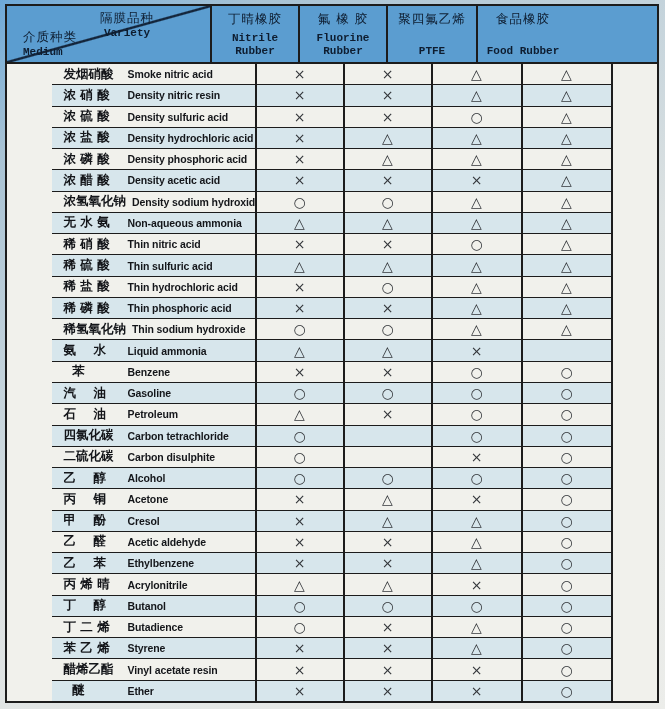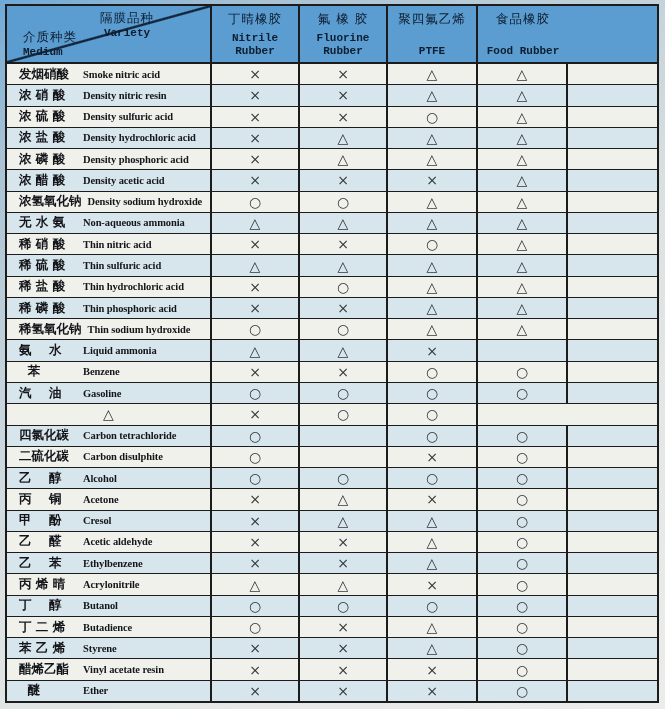--- a/index.html
+++ b/index.html
@@ -33,35 +33,35 @@
   .corner {
     position:relative; border-right:2px solid var(--border,#1c1c1c);
     background-image:linear-gradient(to bottom right,
       transparent calc(50% - 1.6px), #14263c calc(50% - 0.4px),
       #14263c calc(50% + 0.8px), transparent calc(50% + 2px));
   }
   .corner-variety { position:absolute; top:4px; left:60px; width:120px;
     display:flex; flex-direction:column; align-items:center; }
   .corner-medium  { position:absolute; bottom:3px; left:16px;
     display:flex; flex-direction:column; align-items:flex-start; }
-  .tbody { flex:1; display:flex; flex-direction:column; }
+  .tbody { flex:1; display:flex; flex-direction:column;align-items:center; }
   .drow {
     flex:1; display:grid;
     grid-template-columns:205px 88px 88px 90px 90px 1fr;
     border-bottom:1.5px solid var(--border,#1c1c1c);
   }
   .drow:last-child { border-bottom:none; }
   .tbody .drow:nth-child(odd)  { background:var(--row-odd,#f1f1ec); }
   .tbody .drow:nth-child(even) { background:var(--row-even,#d7e6ec); }
   .mcell {
     border-right:2px solid var(--border,#1c1c1c);
     display:flex; align-items:center; padding-left:12px; box-sizing:border-box; overflow:hidden;
   }
   .m-zh { flex:0 0 58px; white-space:pre; font-weight:bold; font-size:12.5px; color:#14161a; }
-  .m-en { margin-left:6px; white-space:nowrap; font-family:Liberation Serif, serif;
+  .m-en { margin-left:6px; white-space:nowrap; font-family:Liberation Sans, sans-serif;
           font-weight:bold; font-size:10.5px; letter-spacing:-0.1px; color:#14161a; }
   .vcell {
     border-right:2px solid var(--border,#1c1c1c);
     display:flex; align-items:center; justify-content:center;
     font-size:14px; color:var(--symbol,#33363a); line-height:1;
   }
   .vcell:last-child { border-right:none; }
 </style>
 </head>
 <body>
@@ -271,20 +271,24 @@
             <span class="m-zh">汽    油</span>
             <span class="m-en">Gasoline</span>
           </div>
           <div class="vcell">○</div>
           <div class="vcell">○</div>
           <div class="vcell">○</div>
           <div class="vcell">○</div>
           <div class="vcell"></div>
         </div>
         <div class="drow">
+          <div class="mcell">
+            <span class="m-zh">石    油</span>
+            <span class="m-en">Petroleum</span>
+          </div>
           <div class="vcell">△</div>
           <div class="vcell">×</div>
           <div class="vcell">○</div>
           <div class="vcell">○</div>
           <div class="vcell"></div>
         </div>
         <div class="drow">
           <div class="mcell">
             <span class="m-zh">四氯化碳</span>
             <span class="m-en">Carbon tetrachloride</span>

